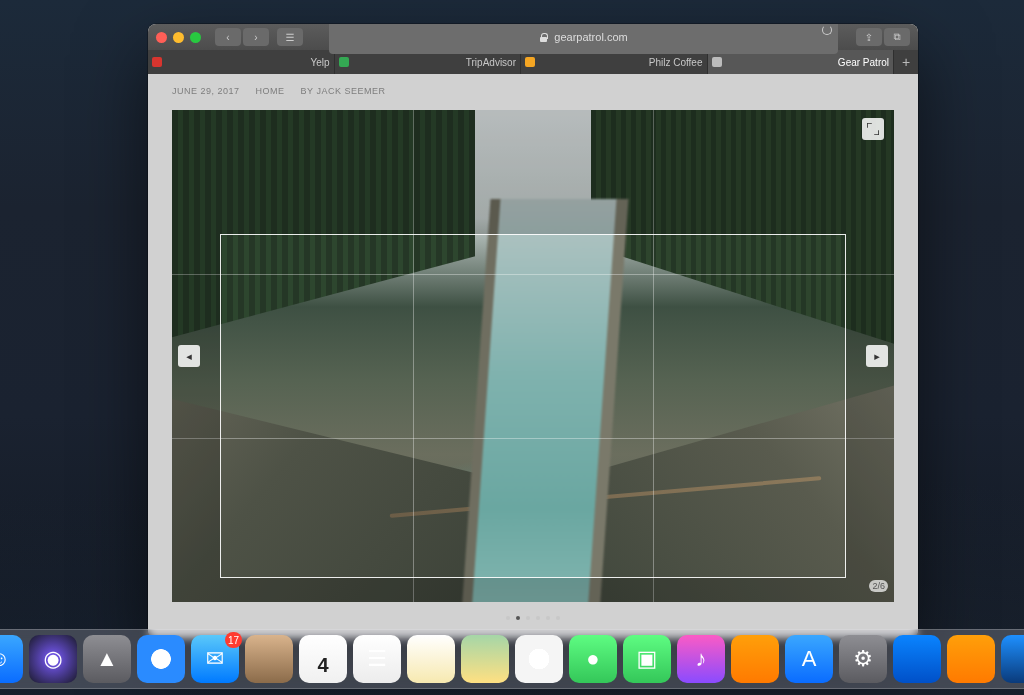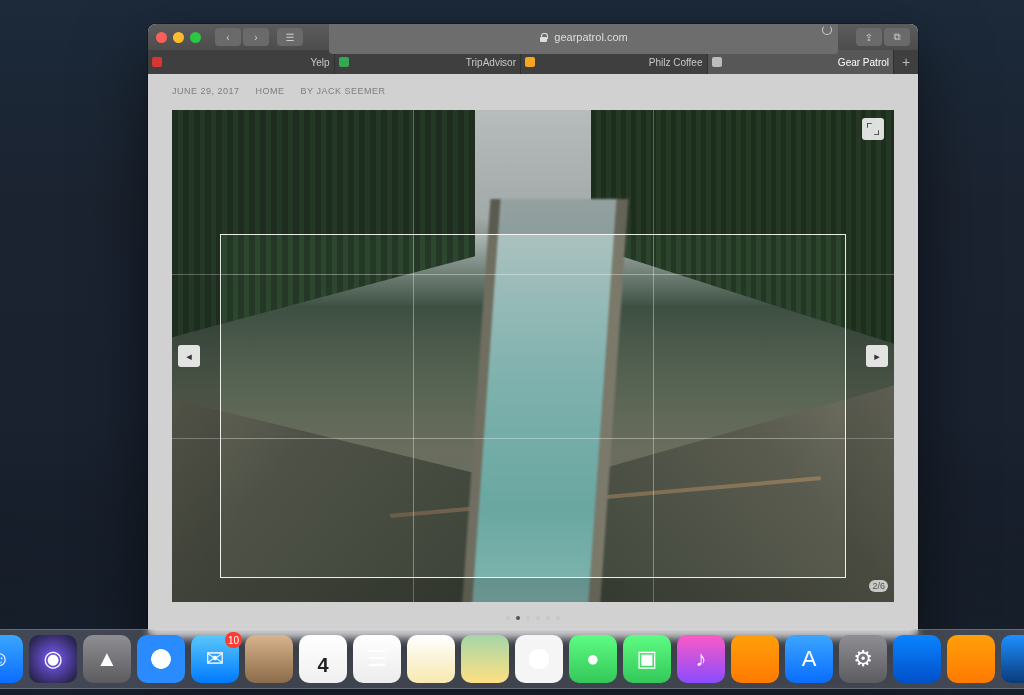--- a/index.html
+++ b/index.html
@@ -257,21 +257,21 @@
     </div>
     <div class="app" style="background: radial-gradient(circle, rgb(123, 92, 255), rgb(26, 26, 42));">
       <span>◉</span>
     </div>
     <div class="app" style="background: linear-gradient(rgb(142, 142, 147), rgb(91, 91, 96));">
       <span>▲</span>
     </div>
     <div class="app" style="background: radial-gradient(circle, rgb(254, 254, 254) 28%, rgb(42, 139, 255) 30%);"></div>
     <div class="app" style="background: linear-gradient(rgb(90, 200, 250), rgb(0, 122, 255));">
       <span>✉</span>
-      <span class="badge">10</span>
+      <span class="badge">17</span>
     </div>
     <div class="app" style="background: linear-gradient(rgb(217, 179, 140), rgb(139, 107, 74));"></div>
     <div class="app" style="background: linear-gradient(rgb(255, 255, 255), rgb(240, 240, 240));">
       <span class="calday">4</span>
     </div>
     <div class="app" style="background: linear-gradient(rgb(255, 255, 255), rgb(236, 236, 236));">
       <span>☰</span>
     </div>
     <div class="app" style="background: linear-gradient(rgb(255, 255, 255), rgb(247, 233, 176));"></div>
     <div class="app" style="background: linear-gradient(rgb(165, 214, 167), rgb(255, 224, 130));"></div>

